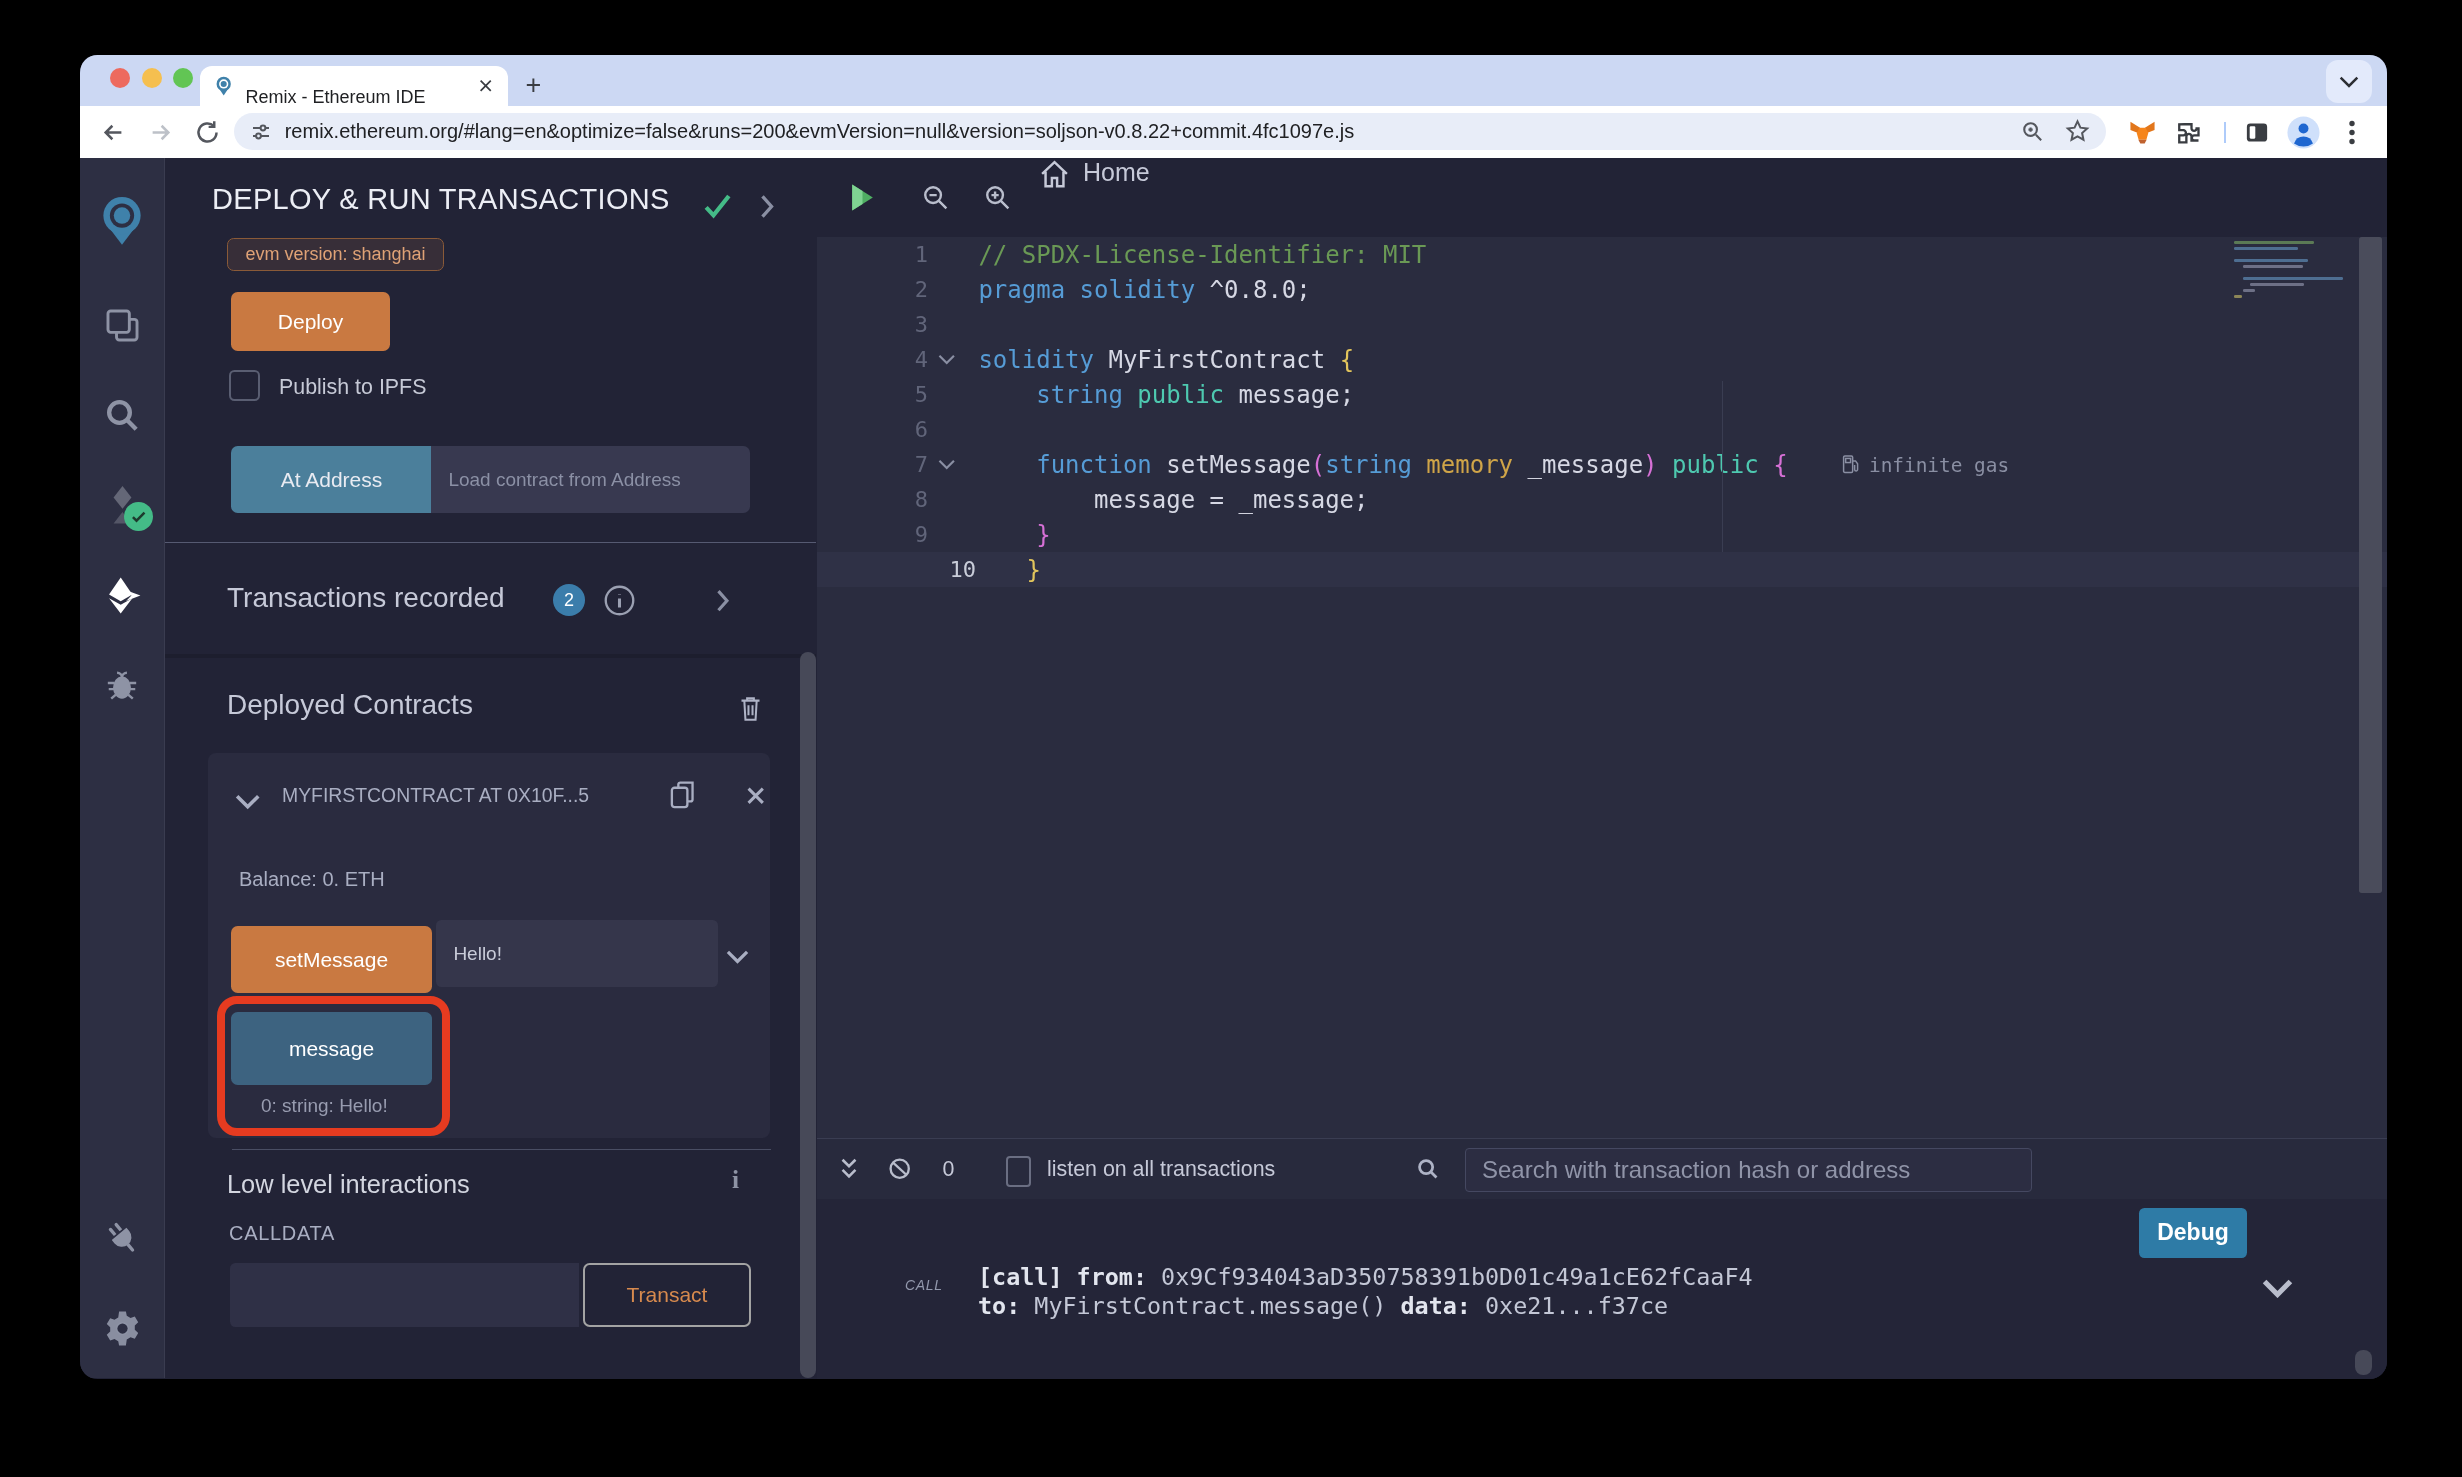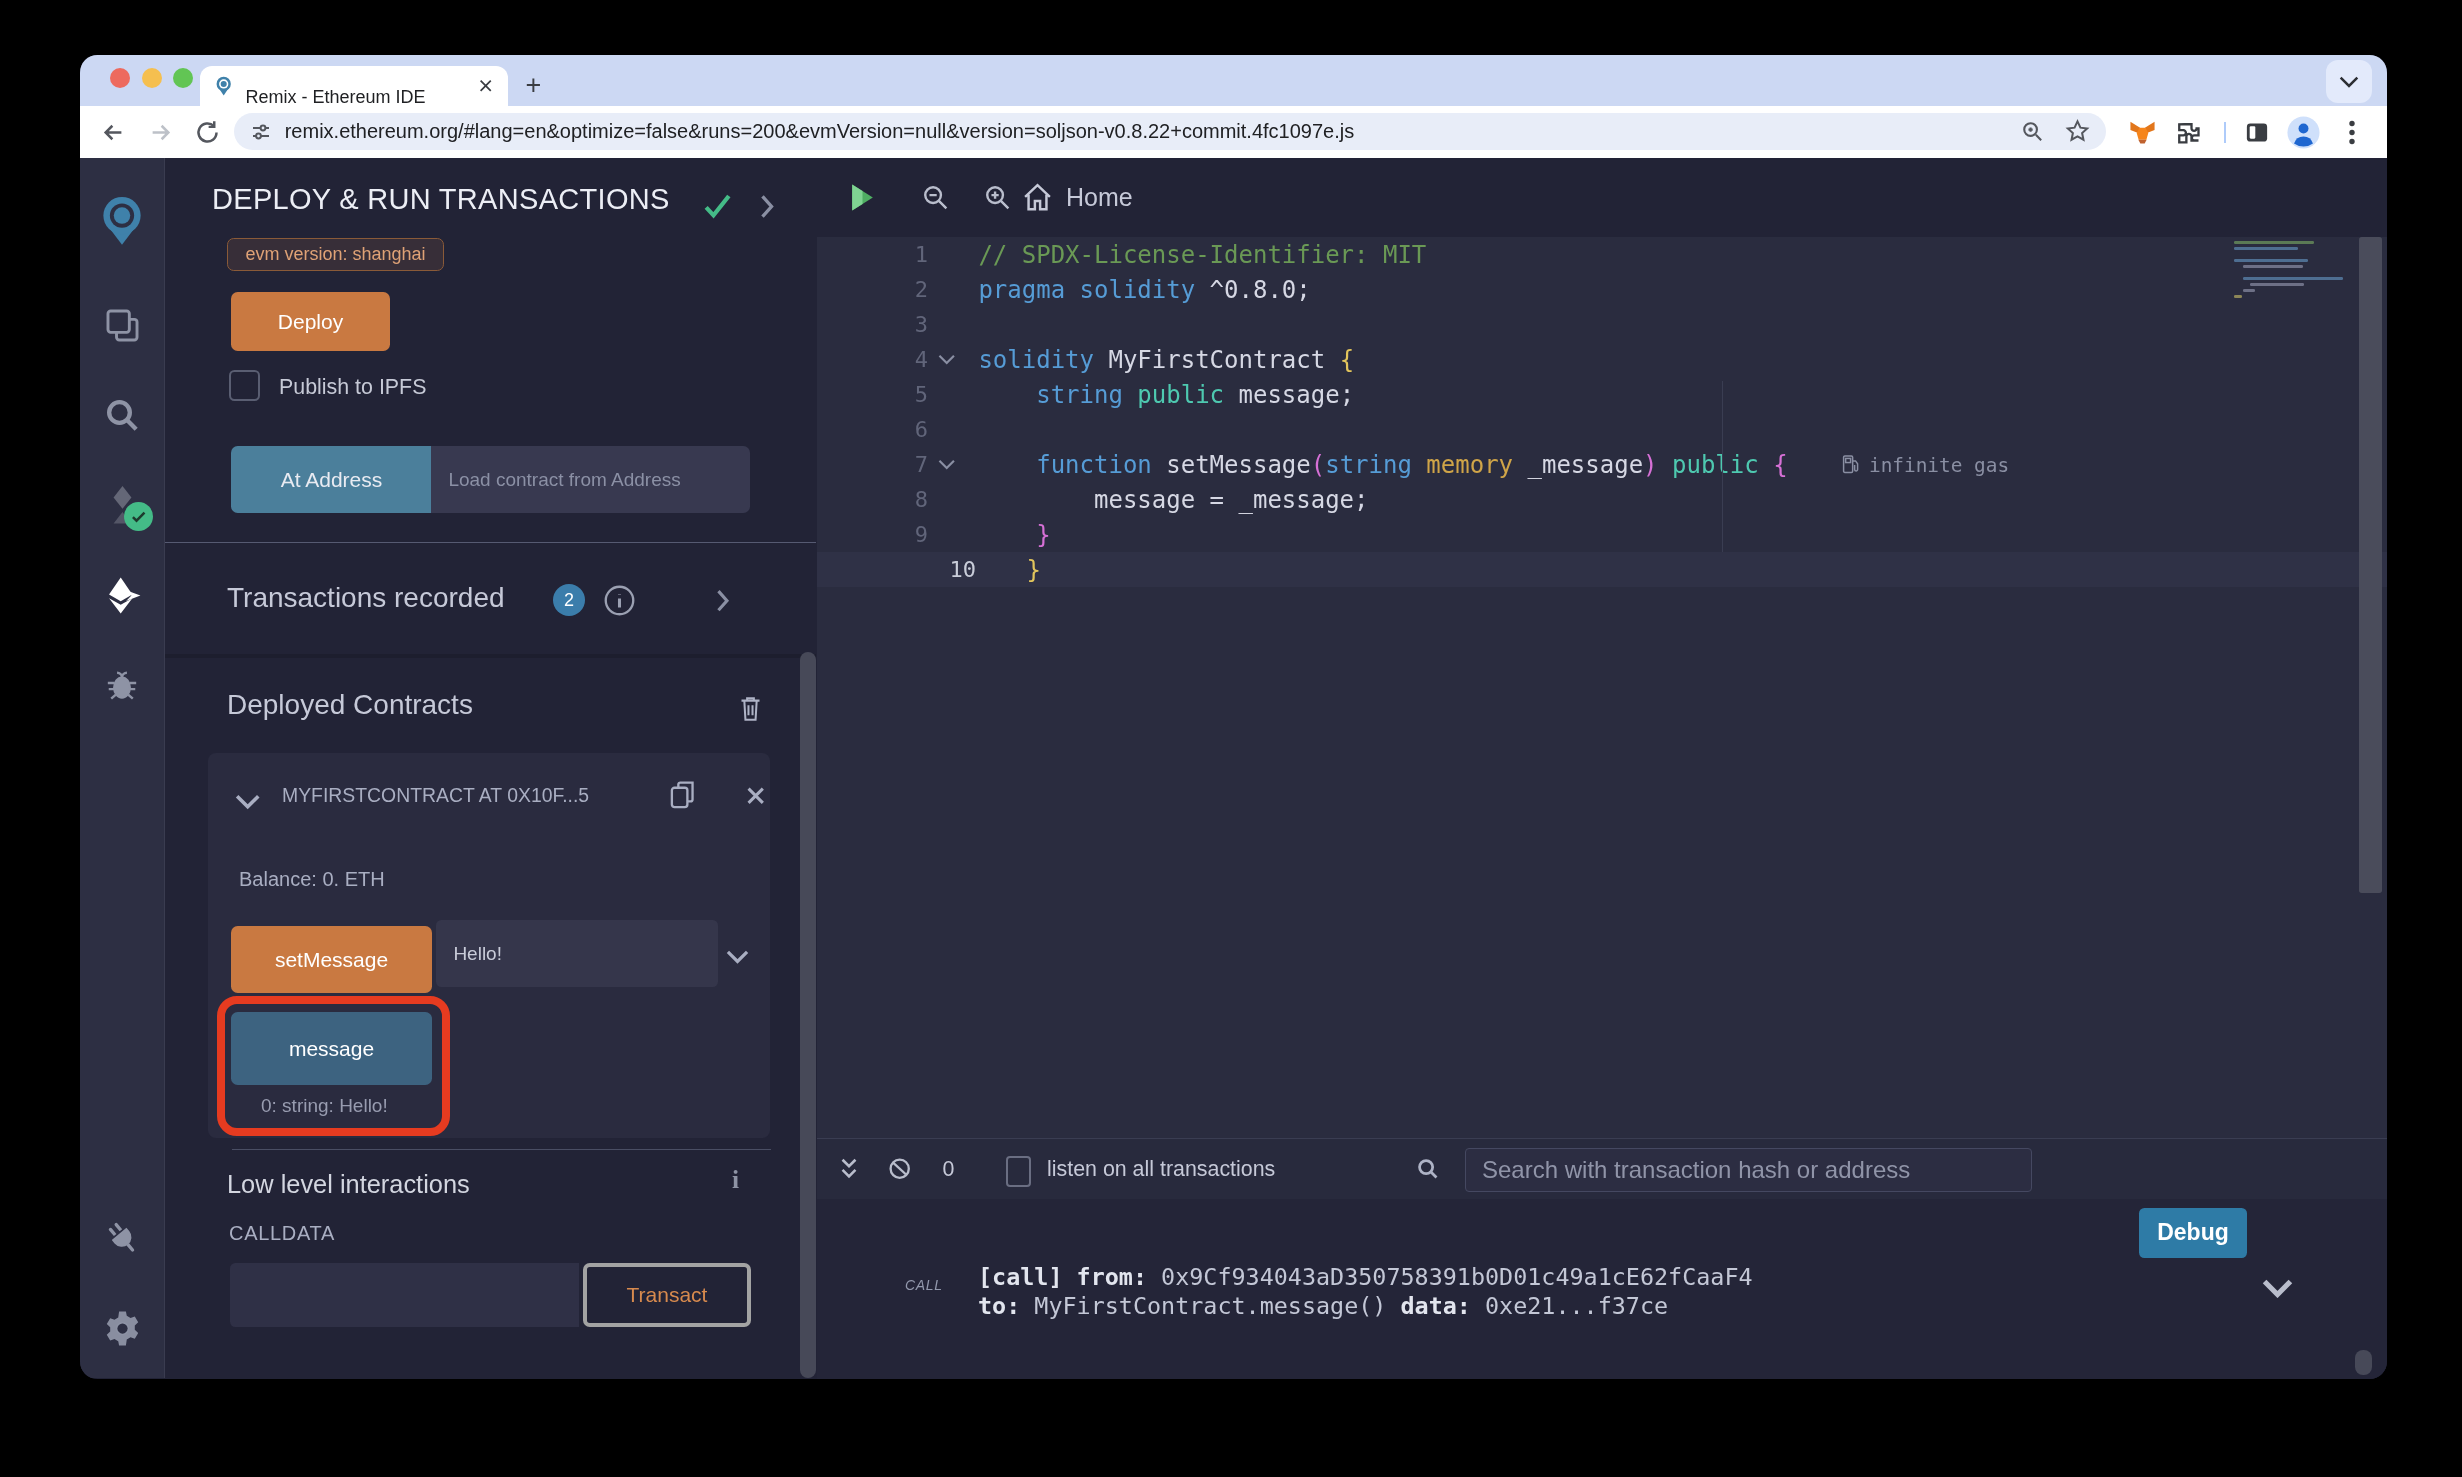--- a/index.html
+++ b/index.html
@@ -54,21 +54,21 @@
   .muted{color:#989cb0;}
   .scrollbar{position:absolute;background:#474958;border-radius:8px;}
 
   
   .main{position:absolute;left:737px;top:103px;width:1570px;height:1220px;}
   .etabs{position:absolute;left:0;top:0;width:100%;height:79px;background:#222336;}
   .etabic{position:absolute;top:0;height:79px;display:flex;align-items:center;justify-content:center;color:#b9bdcc;}
   .acttab{position:absolute;left:408px;top:8px;width:333px;height:71px;background:#2a2c3f;border-radius:4px 4px 0 0;
           display:flex;align-items:center;padding:0 16px;box-sizing:border-box;}
   .acttab .lbl{font-size:25px;color:#e9ebf3;margin:0 17.4px 0 12px;white-space:nowrap;}
-  .hometab{position:absolute;left:204px;top:0;height:79px;display:flex;align-items:center;color:#c6c9d8;}
+  .hometab{position:absolute;left:221px;top:0;height:79px;display:flex;align-items:flex-start;color:#c6c9d8;}
   .hometab .lbl{font-size:25px;margin-left:12px;}
   .editor{position:absolute;left:0;top:79px;width:100%;height:901px;background:#2a2c3f;overflow:hidden;}
   .code-row{position:relative;display:flex;height:35px;align-items:center;font-family:"DejaVu Sans Mono",monospace;font-size:24px;}
   .code-row.current{background:#2f3146;padding-left:48px;}
   .ln{width:111px;text-align:right;color:#61657a;font-size:22px;flex:none;}
   .current .ln{color:#c9cdd9;}
   .fold{width:37px;flex:none;display:flex;align-items:center;justify-content:center;color:#8a8fa3;}
   .ct{margin:0;padding-left:13.4px;white-space:pre;font-family:inherit;}
   .tk-comment{color:#6a9955}.tk-kw{color:#569cd6}.tk-kw2{color:#4ec9b0}.tk-kw3{color:#d0a548}
   .tk-plain{color:#d6d8e4}.tk-b1{color:#e2c55c}.tk-b2{color:#d670d6}
@@ -315,21 +315,21 @@
 
     <div class="btn steel abs" style="left:66px;top:854px;width:201px;height:73px">message</div>
     <div class="abs muted" style="left:96px;top:937px;font-size:19px">0: string: Hello!</div>
     <div class="redrect"></div>
 
     <div class="abs" style="left:67px;top:991px;width:539px;height:1.3px;background:#4a4e64"></div>
     <div class="abs" style="left:62px;top:1012px;font-size:25.4px;color:#d3d6e0">Low level interactions</div>
     <div class="abs" style="left:567px;top:1007px;font-size:25.4px;font-weight:bold;color:#8e93a5;font-family:'Liberation Serif',serif">i</div>
     <div class="abs" style="left:64px;top:1064px;font-size:20px;color:#a9aec2;letter-spacing:0.7px">CALLDATA</div>
     <input class="inputbox abs" style="left: 65px; top: 1105px; width: 349px; height: 64px; background: rgb(47, 48, 70); border-radius: 5.4px 0px 0px 5.4px;">
-    <div class="btn abs" style="left:418px;top:1105px;width:168px;height:64px;border:4px solid #a3a3a3;color:#d78a4e;border-radius:6.7px">Transact</div>
+    <div class="btn abs" style="left:418px;top:1105px;width:168px;height:64px;border:2px solid #a3a3a3;color:#d78a4e;border-radius:6.7px">Transact</div>
 
     <div class="scrollbar" style="left:635px;top:494px;width:16px;height:726px"></div>
   </div>
 
   <div class="main">
     <div class="etabs">
       <div class="etabic" style="left:29px;width:33px">
         <svg width="27" height="31" viewBox="0 0 20 24">
             <path d="M2 2l16 10L2 22z" fill="#4fae63"></path>
             <path d="M2 2l8 5v10l-8 5z" fill="#7fd492"></path>

